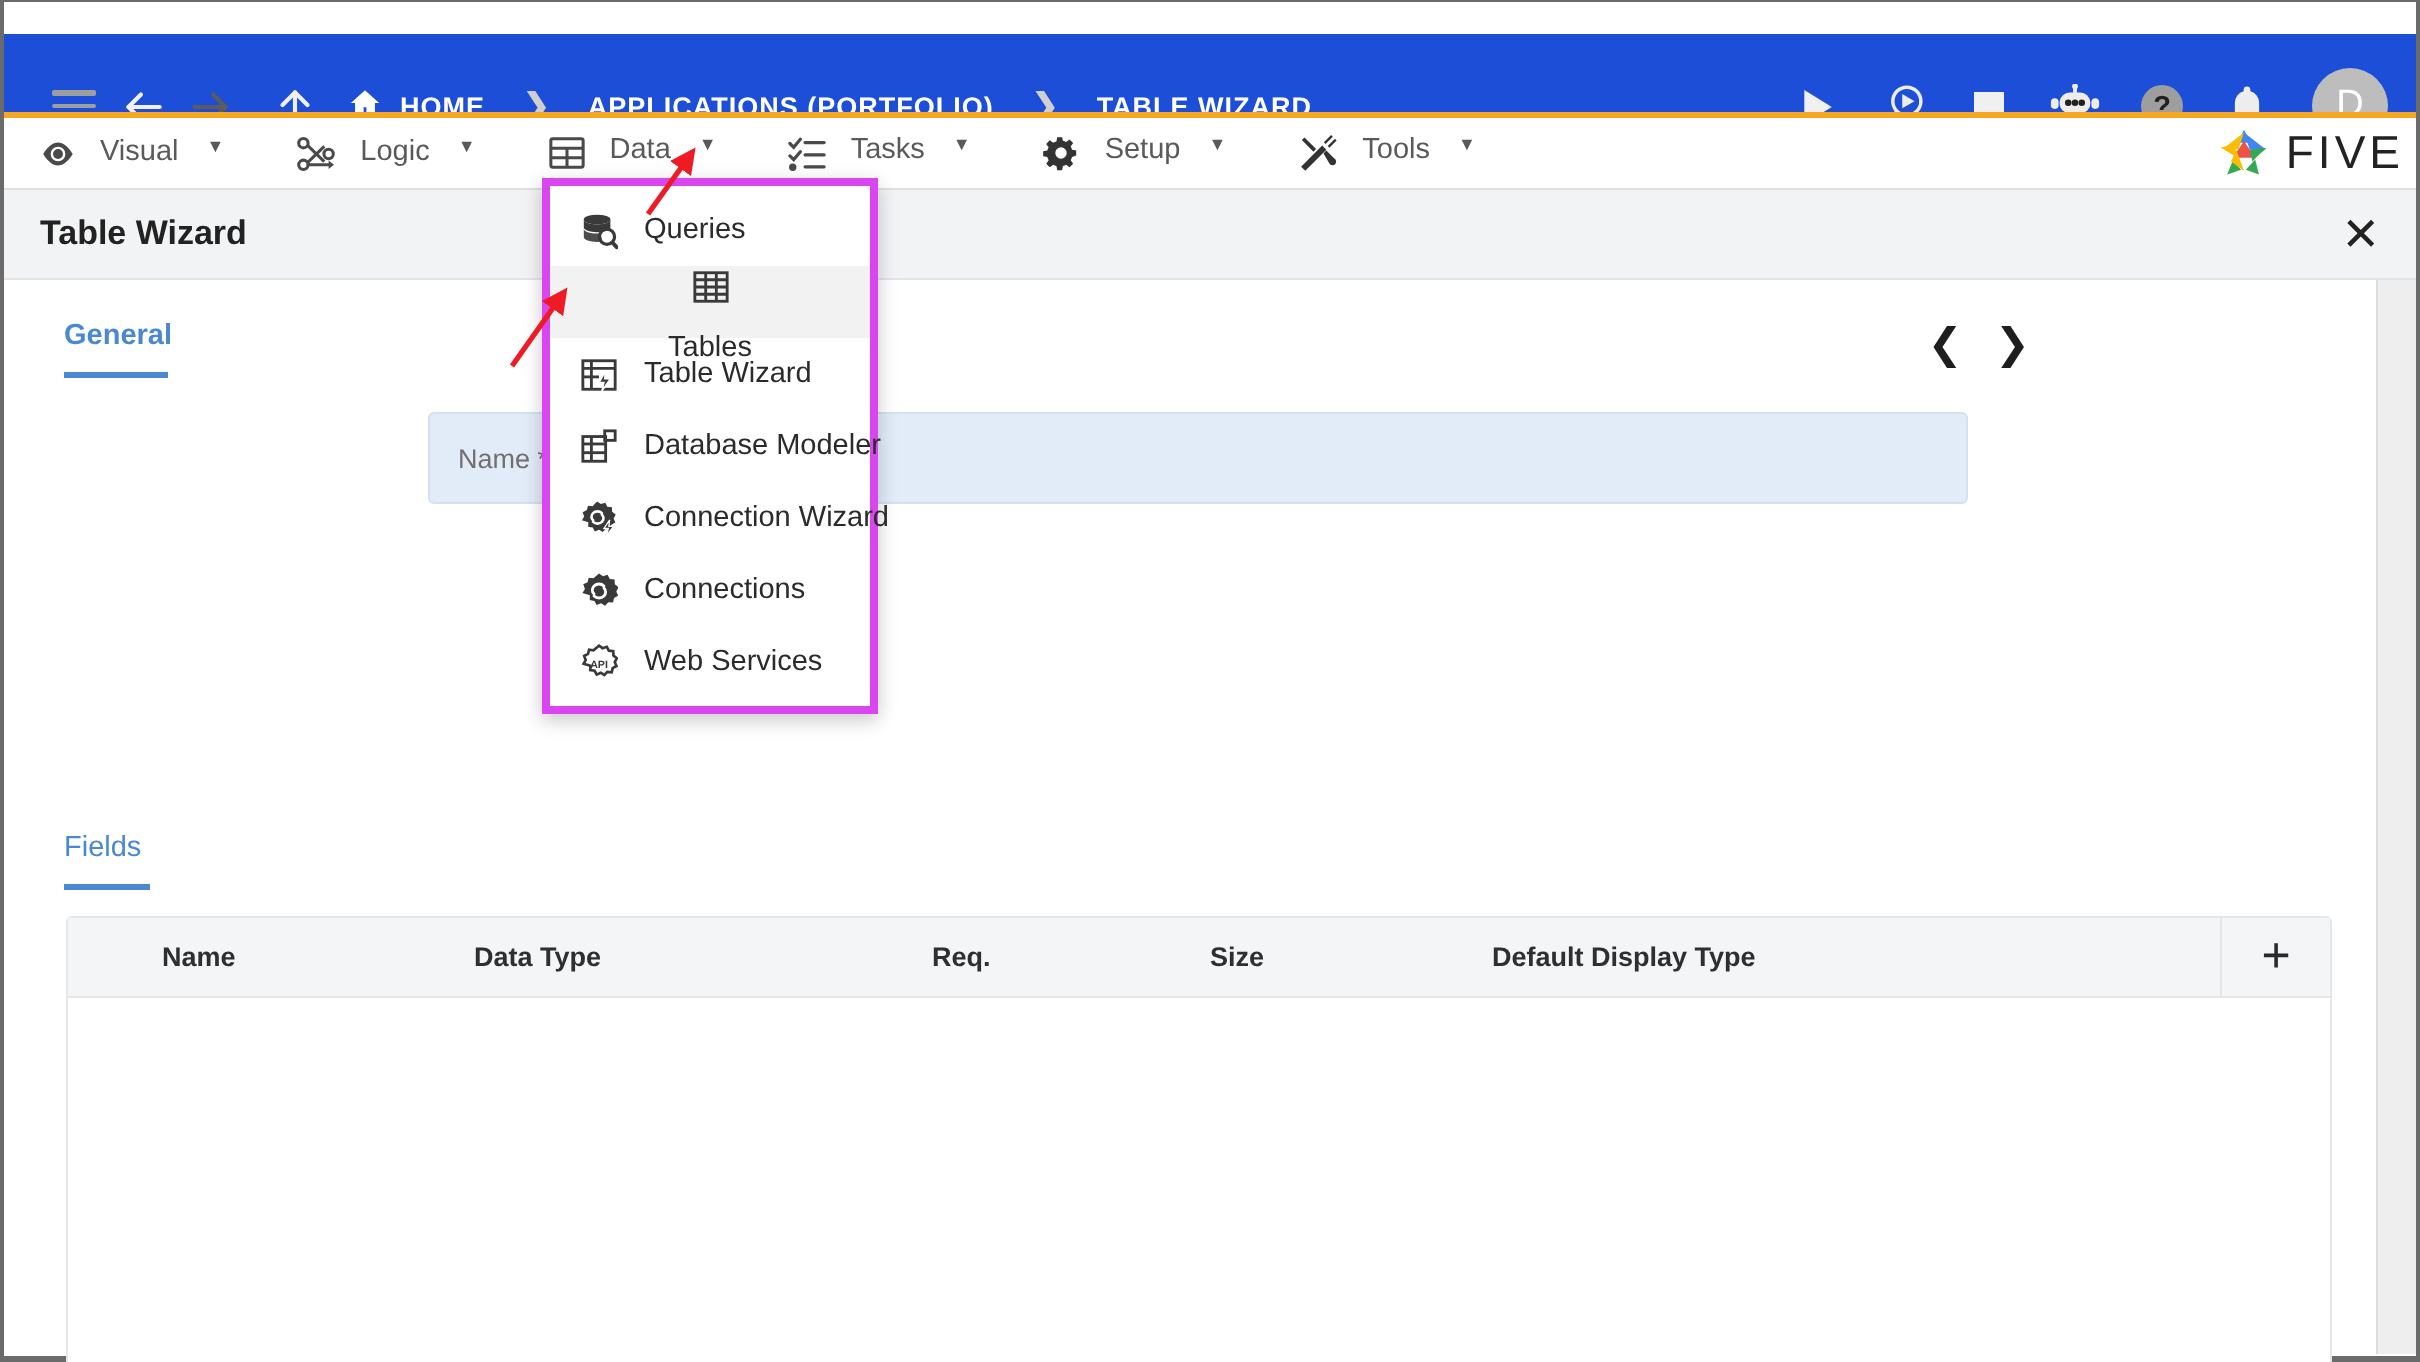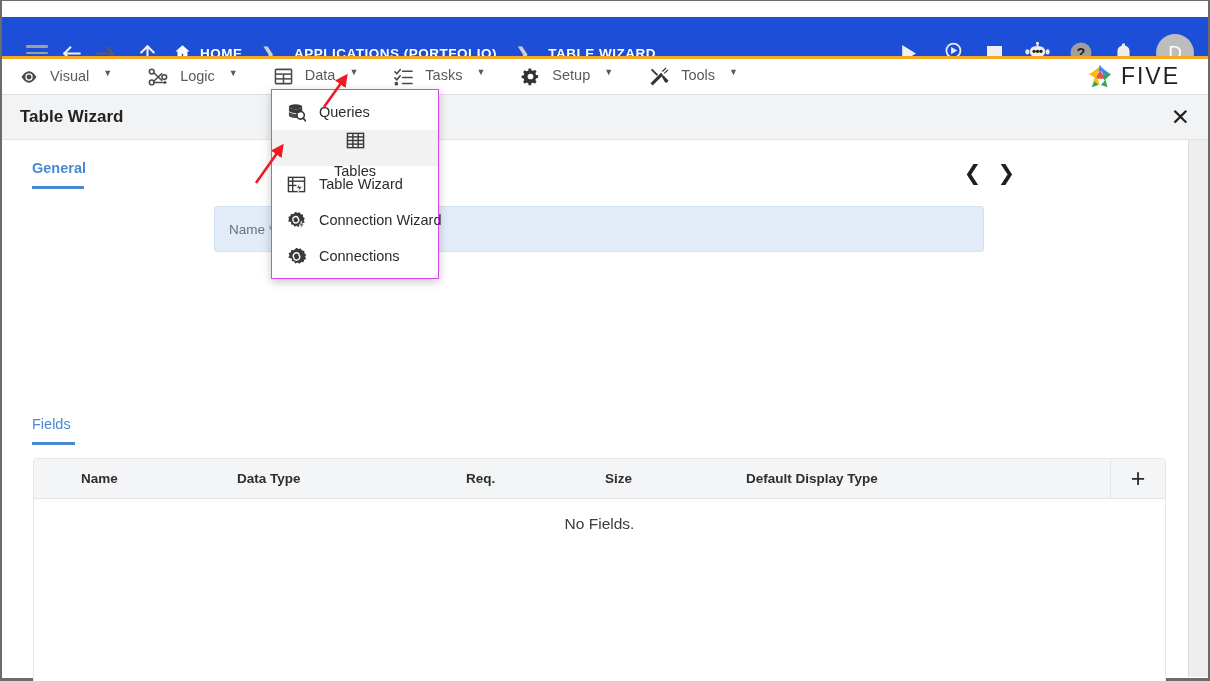--- a/index.html
+++ b/index.html
@@ -79,21 +79,21 @@
     display: flex; gap: 12px;
     margin-right: 36px; cursor: default;
     color: #5a5a5a; font-size: 14.5px;
     white-space: nowrap;
   }
   .menu-item .mi-icon {
     color: #4a4a4a; display: flex; align-items: center;
   }
   .caret { font-size: 9px; color: #5a5a5a; margin-left: 2px; }
   .five-logo {
-    margin-left: auto; margin-right: 28px;
+    margin-left: auto; margin-right: 6px;
     display: flex; align-items: center; gap: 7px;
   }
   .five-word {
     font-size: 23px; letter-spacing: 2px; color: #222;
     font-family: "Liberation Sans", sans-serif; font-weight: 400;
   }
 
   
   .panel-head {
     position: absolute; left: 0; top: 94px;
@@ -183,21 +183,21 @@
   .grid-empty {
     display: flex; align-items: flex-start; justify-content: center;
     padding-top: 16px; font-size: 15.5px; color: #3b3b3b;
   }
 
   
   .dropdown {
     position: absolute; left: 269px; top: 88px;
     width: 168px;
     background: #ffffff;
-    border: 1px solid #d946ef;
+    border: 4px solid #d946ef;
     box-shadow: 0 3px 9px rgba(0,0,0,0.22);
     z-index: 60;
     padding: 4px 0;
   }
   .dd-item {
     display: flex; align-items: center; gap: 13px;
     height: 36px; padding: 0 14px;
     font-size: 14.5px; color: #2b2b2b;
     white-space: nowrap;
   }
@@ -428,21 +428,20 @@
 
     <div class="grid-box">
       <div class="grid-head">
         <span class="gh" style="left:47px">Name</span>
         <span class="gh" style="left:203px">Data Type</span>
         <span class="gh" style="left:432px">Req.</span>
         <span class="gh" style="left:571px">Size</span>
         <span class="gh" style="left:712px">Default Display Type</span>
         <span class="gh-add">+</span>
       </div>
-      <div class="grid-empty">No Fields.</div>
     </div>
   </div>
 
   <div class="scrollgutter"></div>
 
   <div class="dropdown">
 
     <div class="dd-item">
       <span class="dd-ico">
         <svg width="19" height="19" viewBox="0 0 20 20" fill="#3a3a3a">
@@ -476,20 +475,32 @@
           <rect x="1.5" y="2.5" width="17" height="15"></rect>
           <line x1="1.5" y1="6.5" x2="18.5" y2="6.5"></line>
           <line x1="1.5" y1="11" x2="10" y2="11"></line>
           <line x1="6" y1="2.5" x2="6" y2="17.5"></line>
           <polygon points="13.5,8 10,14 12.6,14 11.5,18.5 16,12 13,12" fill="#3a3a3a" stroke="#ffffff" stroke-width="0.8"></polygon>
         </svg>
       </span>
       <span>Table Wizard</span>
     </div>
 
+    <div class="dd-item">
+      <span class="dd-ico">
+        <svg width="19" height="19" viewBox="0 0 20 20" fill="none" stroke="#3a3a3a" stroke-width="1.5">
+          <rect x="1.5" y="4.5" width="12" height="13"></rect>
+          <line x1="1.5" y1="8.4" x2="13.5" y2="8.4"></line>
+          <line x1="1.5" y1="13" x2="13.5" y2="13"></line>
+          <line x1="6" y1="4.5" x2="6" y2="17.5"></line>
+          <rect x="13" y="1.5" width="5.5" height="5" fill="none"></rect>
+        </svg>
+      </span>
+      <span>Database Modeler</span>
+    </div>
 
     <div class="dd-item">
       <span class="dd-ico">
         <svg width="19" height="19" viewBox="0 0 20 20" fill="#3a3a3a">
           <path d="M9 0.8l2 1.3 2.3-.7 1.1 2.1 2.4.3.1 2.4 1.9 1.4-1.1 2.1.9 2.2-2.1 1.1-.5 2.3-2.4-.2-1.6 1.7-2-1.2-2.2 1-1.1-2.1-2.4-.4.1-2.4L1 10.7l1.2-2-.8-2.3L3.6 5.3l.6-2.3 2.4.3z"></path>
           <path d="M11.5 6.9a3.3 3.3 0 0 0-4.6 0c-1.1 1.1-1.2 2.7 0 3.8" fill="none" stroke="#ffffff" stroke-width="1.4" stroke-linecap="round"></path>
           <path d="M6.9 11.5a3.3 3.3 0 0 0 4.6 0c1.1-1.1 1.1-2.7 0-3.8" fill="none" stroke="#ffffff" stroke-width="1.4" stroke-linecap="round"></path>
           <polygon points="15.6,10.5 12.6,15 14.9,15 13.9,18.8 17.8,13.8 15.2,13.8" fill="#3a3a3a" stroke="#ffffff" stroke-width="0.7"></polygon>
         </svg>
       </span>
@@ -500,20 +511,29 @@
       <span class="dd-ico">
         <svg width="19" height="19" viewBox="0 0 20 20" fill="#3a3a3a">
           <path d="M10 0.8l2.1 1.4 2.4-.7 1.2 2.2 2.5.3.1 2.5 2 1.5-1.2 2.2 1 2.3-2.2 1.2-.5 2.4-2.5-.2-1.7 1.8-2.1-1.3-2.3 1-1.2-2.2-2.5-.4.1-2.5L1.3 11l1.3-2.1-.9-2.4 2.3-1.1.6-2.4 2.5.3z"></path>
           <path d="M12.6 7.4a3.7 3.7 0 0 0-5.2 0c-1.2 1.2-1.3 3 0 4.2" fill="none" stroke="#ffffff" stroke-width="1.5" stroke-linecap="round"></path>
           <path d="M7.4 12.6a3.7 3.7 0 0 0 5.2 0c1.2-1.2 1.2-3 0-4.2" fill="none" stroke="#ffffff" stroke-width="1.5" stroke-linecap="round"></path>
         </svg>
       </span>
       <span>Connections</span>
     </div>
 
+    <div class="dd-item">
+      <span class="dd-ico">
+        <svg width="19" height="19" viewBox="0 0 20 20">
+          <path d="M10 0.9l1.9 1.3 2.2-.7 1.1 2 2.3.3.1 2.3 1.8 1.4-1.1 2 .9 2.1-2 1.1-.5 2.2-2.3-.2-1.6 1.6-1.9-1.2-2.1 1-1.1-2-2.3-.4.1-2.3L1.9 10.4l1.1-1.9-.8-2.2L4.2 5.2l.6-2.2 2.3.3z" fill="none" stroke="#3a3a3a" stroke-width="1.4"></path>
+          <text x="10" y="12.6" font-size="5.6" font-family="Liberation Sans, sans-serif" font-weight="bold" fill="#3a3a3a" text-anchor="middle">API</text>
+        </svg>
+      </span>
+      <span>Web Services</span>
+    </div>
   </div>
 
   <svg class="ann" style="left:312px; top:70px; width:48px; height:40px;" viewBox="0 0 48 40">
     <defs>
       <marker id="ah1" markerWidth="5" markerHeight="5" refX="2.5" refY="2.5" orient="auto">
         <polygon points="0,0 5,2.5 0,5" fill="#ee1b24"></polygon>
       </marker>
     </defs>
     <line x1="10" y1="36" x2="30" y2="8" stroke="#ee1b24" stroke-width="2.6" marker-end="url(#ah1)"></line>
   </svg>

